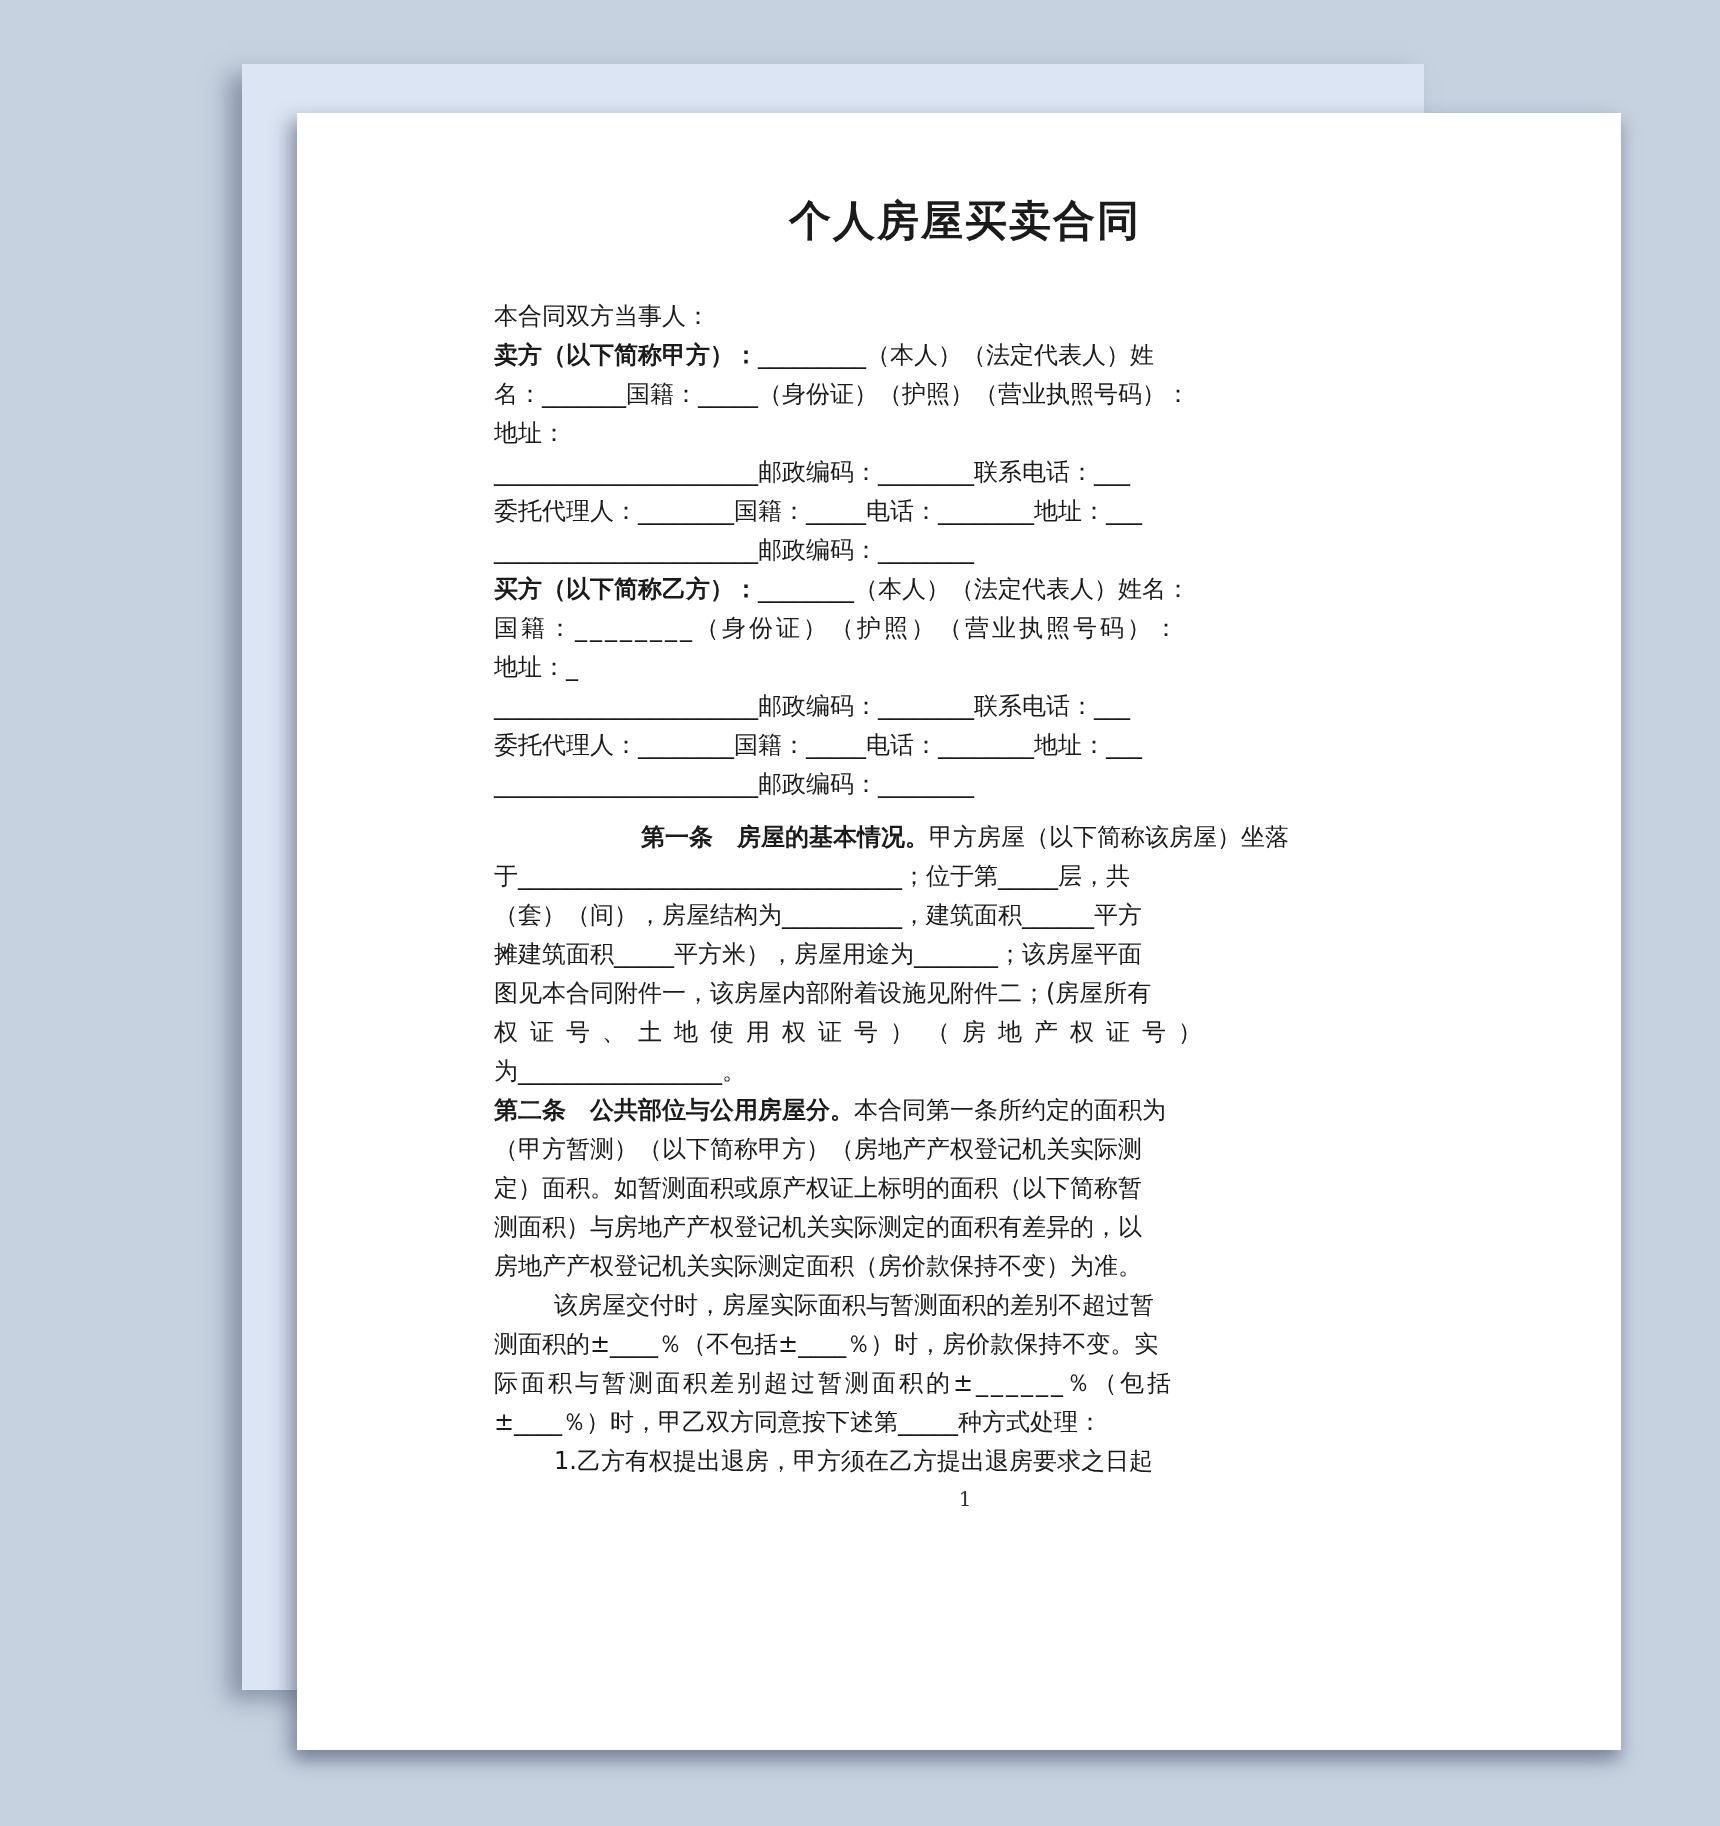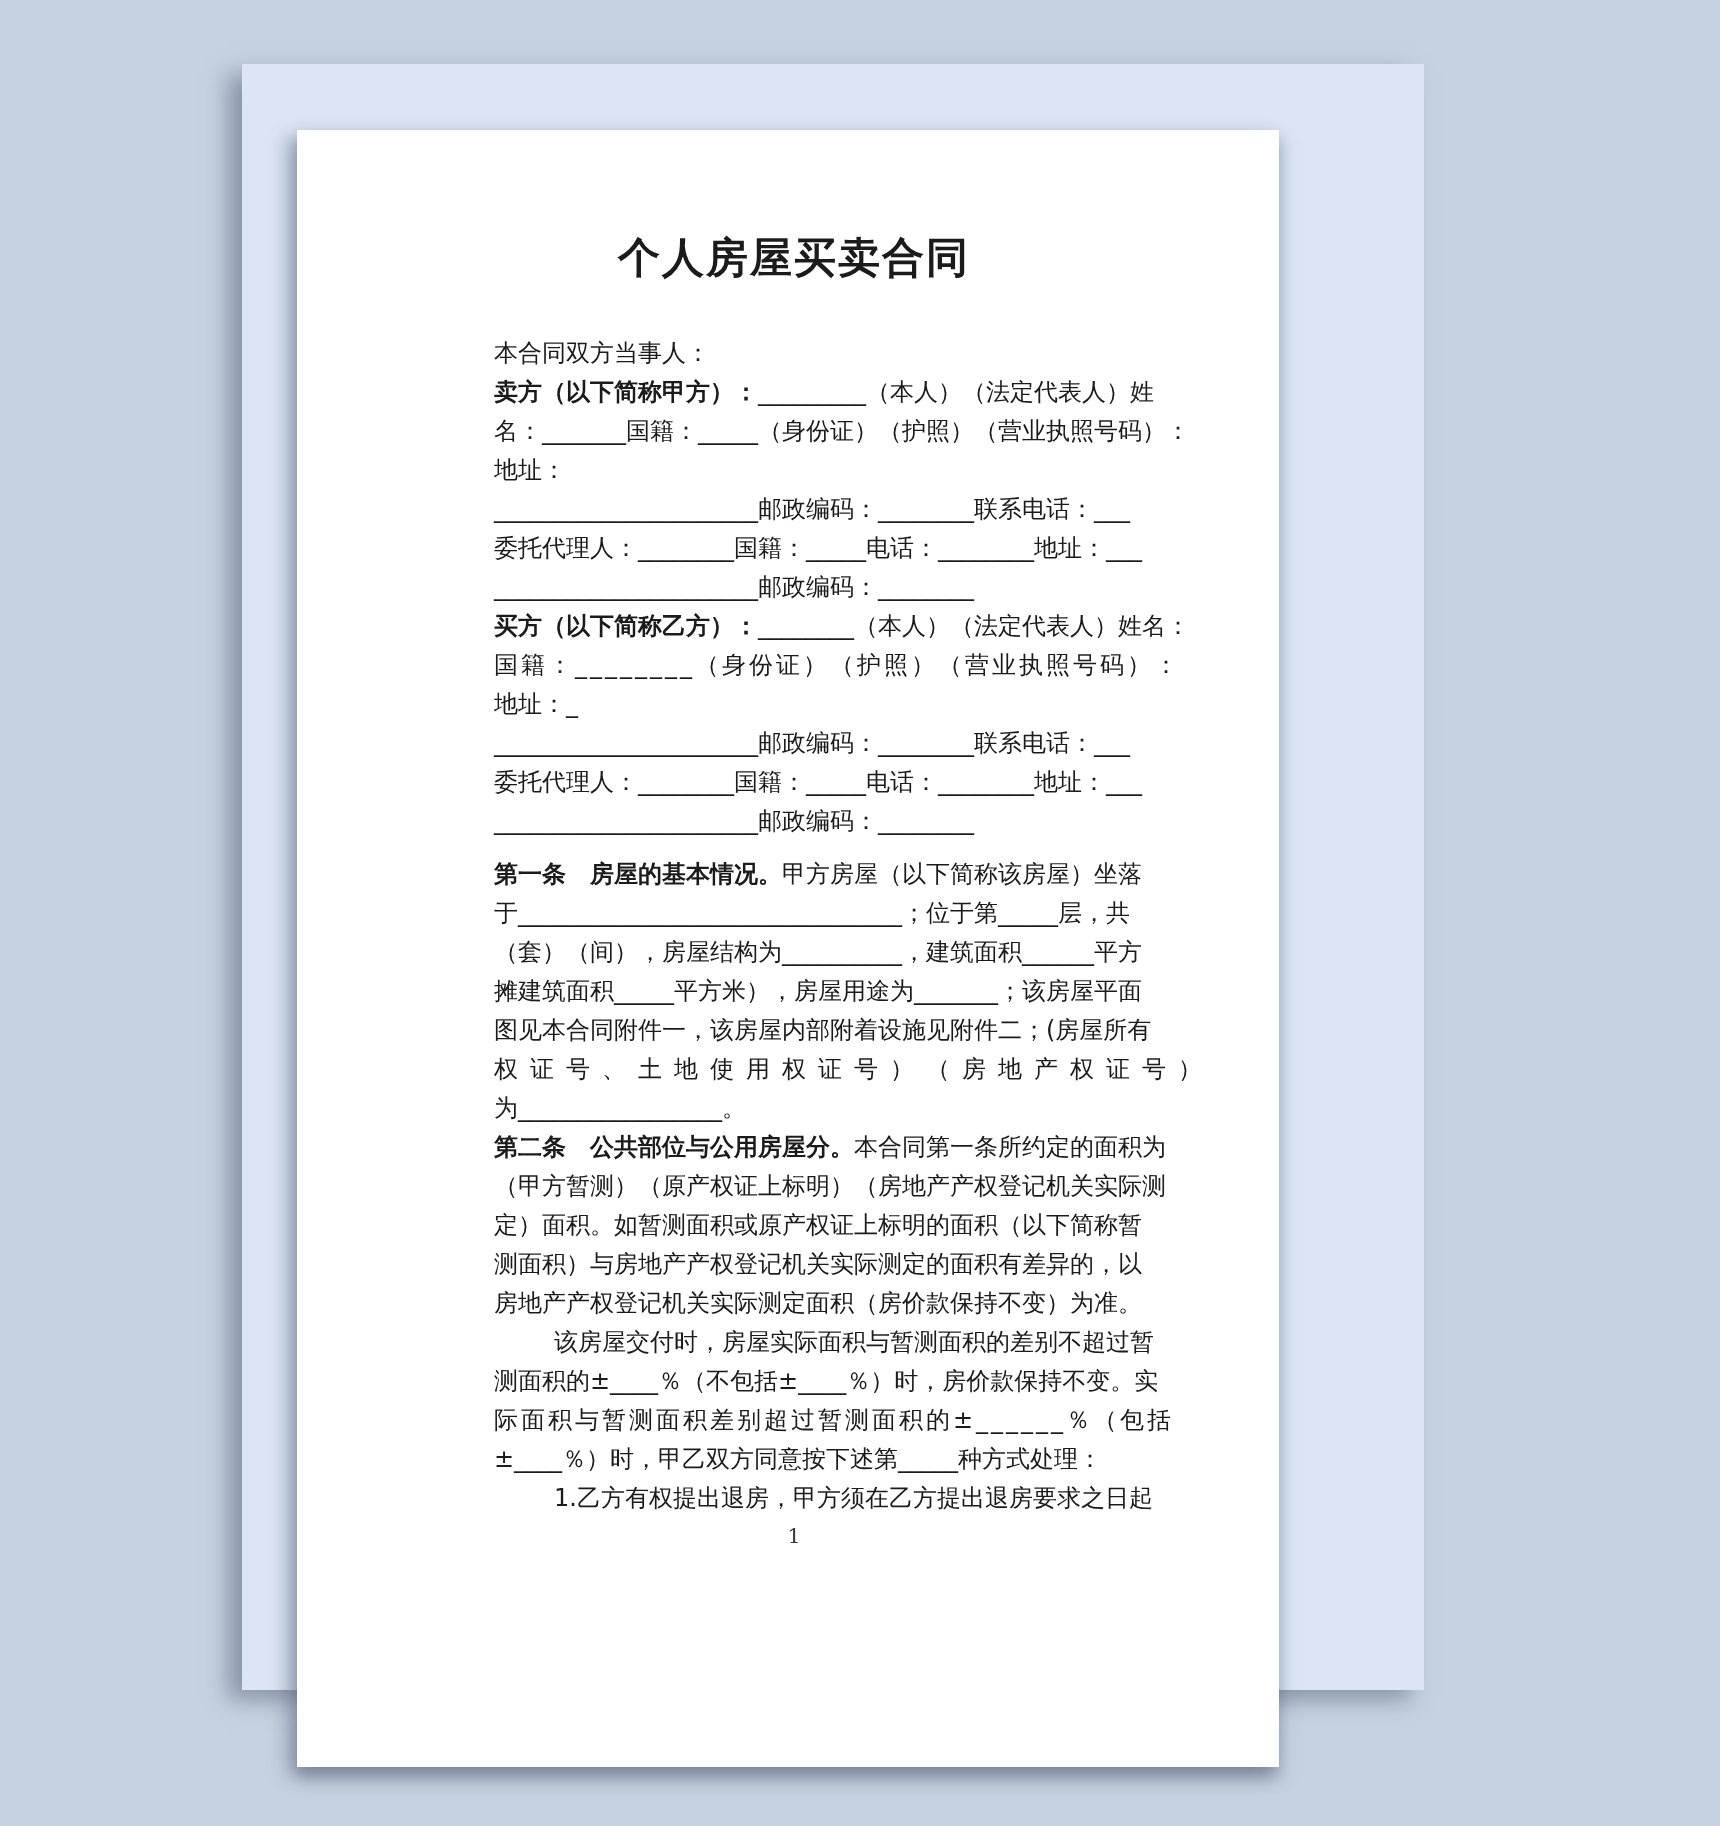--- a/index.html
+++ b/index.html
@@ -11,23 +11,23 @@
   *{margin:0;padding:0;box-sizing:border-box;}
   html,body{width:1720px;height:1826px;overflow:hidden;}
   body{background:var(--bg);font-family:"DejaVu Sans","Liberation Sans",sans-serif;}
   .canvas{position:relative;width:1720px;height:1826px;background:var(--bg);}
   .sheet-back{
     position:absolute;left:242px;top:64px;width:1182px;height:1626px;
     background:var(--sheet);
     box-shadow:-14px 10px 22px rgba(84,98,120,.55);
   }
   .page{
-    position:absolute;left:297px;top:130px;width:982px;height:1637px;
+    position:absolute;left:297px;top:113px;width:1324px;height:1637px;
     background:var(--paper);
-    padding:100px 185px 0 197px;
+    padding:80px 185px 0 197px;
     box-shadow:-10px 8px 18px rgba(84,98,120,.38), 0 10px 16px rgba(84,98,120,.5);
   }
   .title{
     font-size:42px;font-weight:700;letter-spacing:2px;
     line-height:56px;text-align:center;color:var(--ink);
     margin:0 0 48px 0;white-space:nowrap;
   }
   .body-lines{color:var(--ink);}
   .line{
     font-size:24px;line-height:39px;white-space:nowrap;color:var(--ink);
@@ -65,21 +65,21 @@
         <div class="line"><span>委托代理人：________国籍：_____电话：________地址：___</span></div>
         <div class="line"><span>______________________邮政编码：________</span></div>
         <div class="line gap"><span class="b">第一条　房屋的基本情况。</span><span>甲方房屋（以下简称该房屋）坐落</span></div>
         <div class="line"><span>于________________________________；位于第_____层，共</span></div>
         <div class="line"><span>（套）（间），房屋结构为__________，建筑面积______平方</span></div>
         <div class="line"><span>摊建筑面积_____平方米），房屋用途为_______；该房屋平面</span></div>
         <div class="line"><span>图见本合同附件一，该房屋内部附着设施见附件二；(房屋所有</span></div>
         <div class="line ls3"><span>权证号、土地使用权证号）（房地产权证号）</span></div>
         <div class="line"><span>为_________________。</span></div>
         <div class="line"><span class="b">第二条　公共部位与公用房屋分。</span><span>本合同第一条所约定的面积为</span></div>
-        <div class="line"><span>（甲方暂测）（原产权证上标明）（房地产产权登记机关实际测</span></div>
+        <div class="line"><span>（甲方暂测）（以下简称甲方）（房地产产权登记机关实际测</span></div>
         <div class="line"><span>定）面积。如暂测面积或原产权证上标明的面积（以下简称暂</span></div>
         <div class="line"><span>测面积）与房地产产权登记机关实际测定的面积有差异的，以</span></div>
         <div class="line"><span>房地产产权登记机关实际测定面积（房价款保持不变）为准。</span></div>
         <div class="line indent"><span>该房屋交付时，房屋实际面积与暂测面积的差别不超过暂</span></div>
         <div class="line"><span>测面积的±____％（不包括±____％）时，房价款保持不变。实</span></div>
         <div class="line ls1"><span>际面积与暂测面积差别超过暂测面积的±______％（包括</span></div>
         <div class="line"><span>±____％）时，甲乙双方同意按下述第_____种方式处理：</span></div>
         <div class="line indent"><span>1.乙方有权提出退房，甲方须在乙方提出退房要求之日起</span></div>
       </div>
     <div class="pagenum">1</div>

